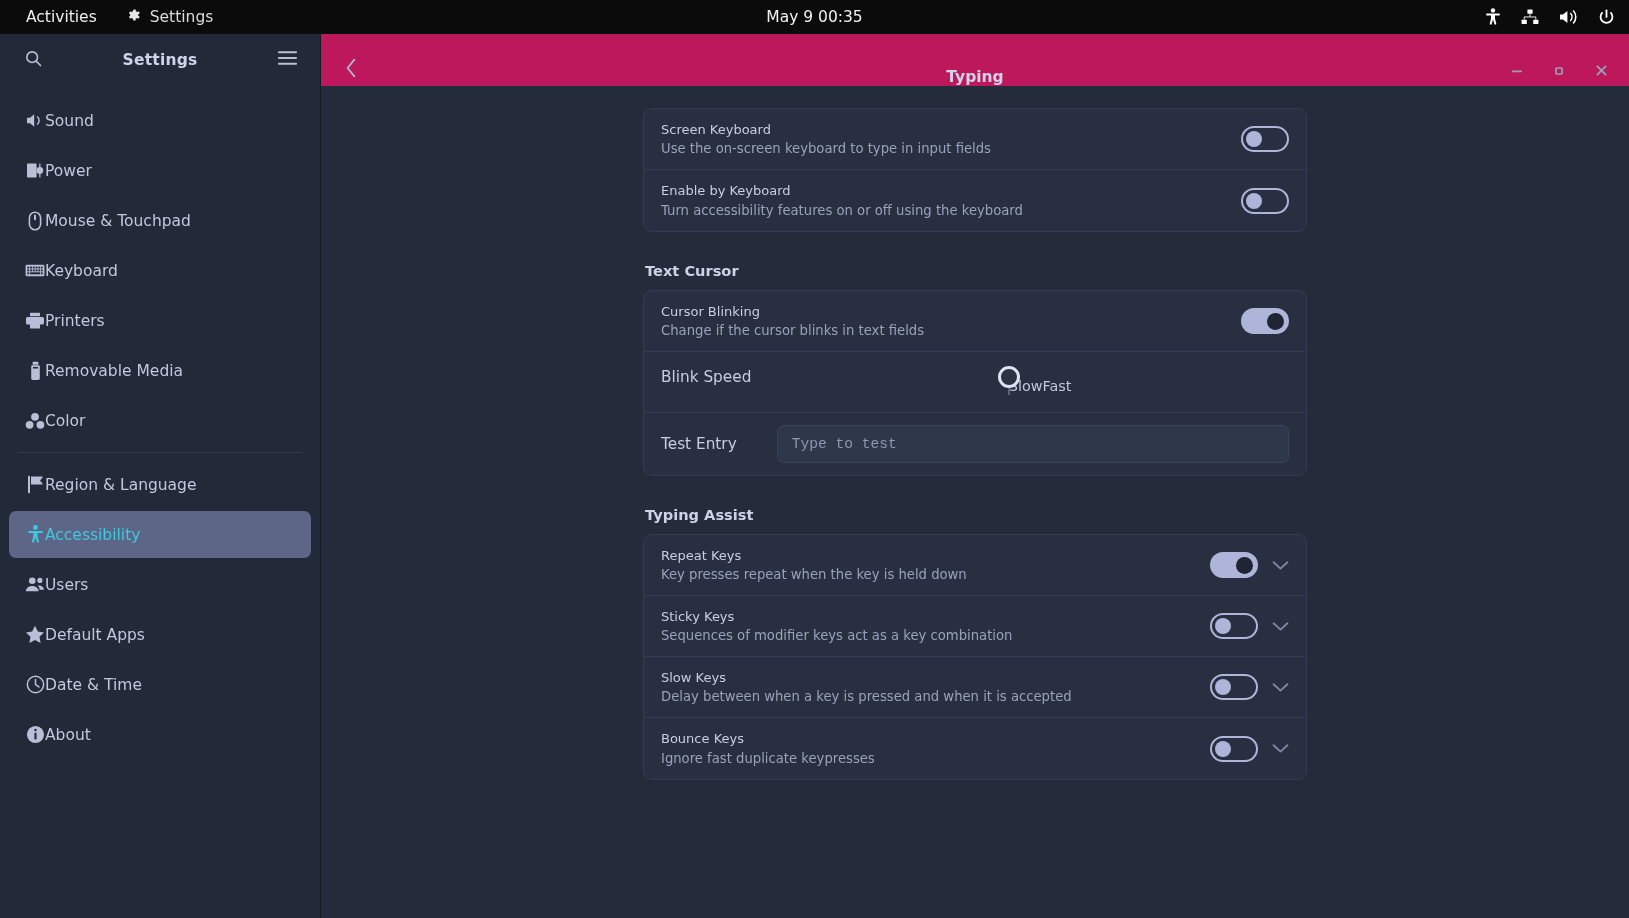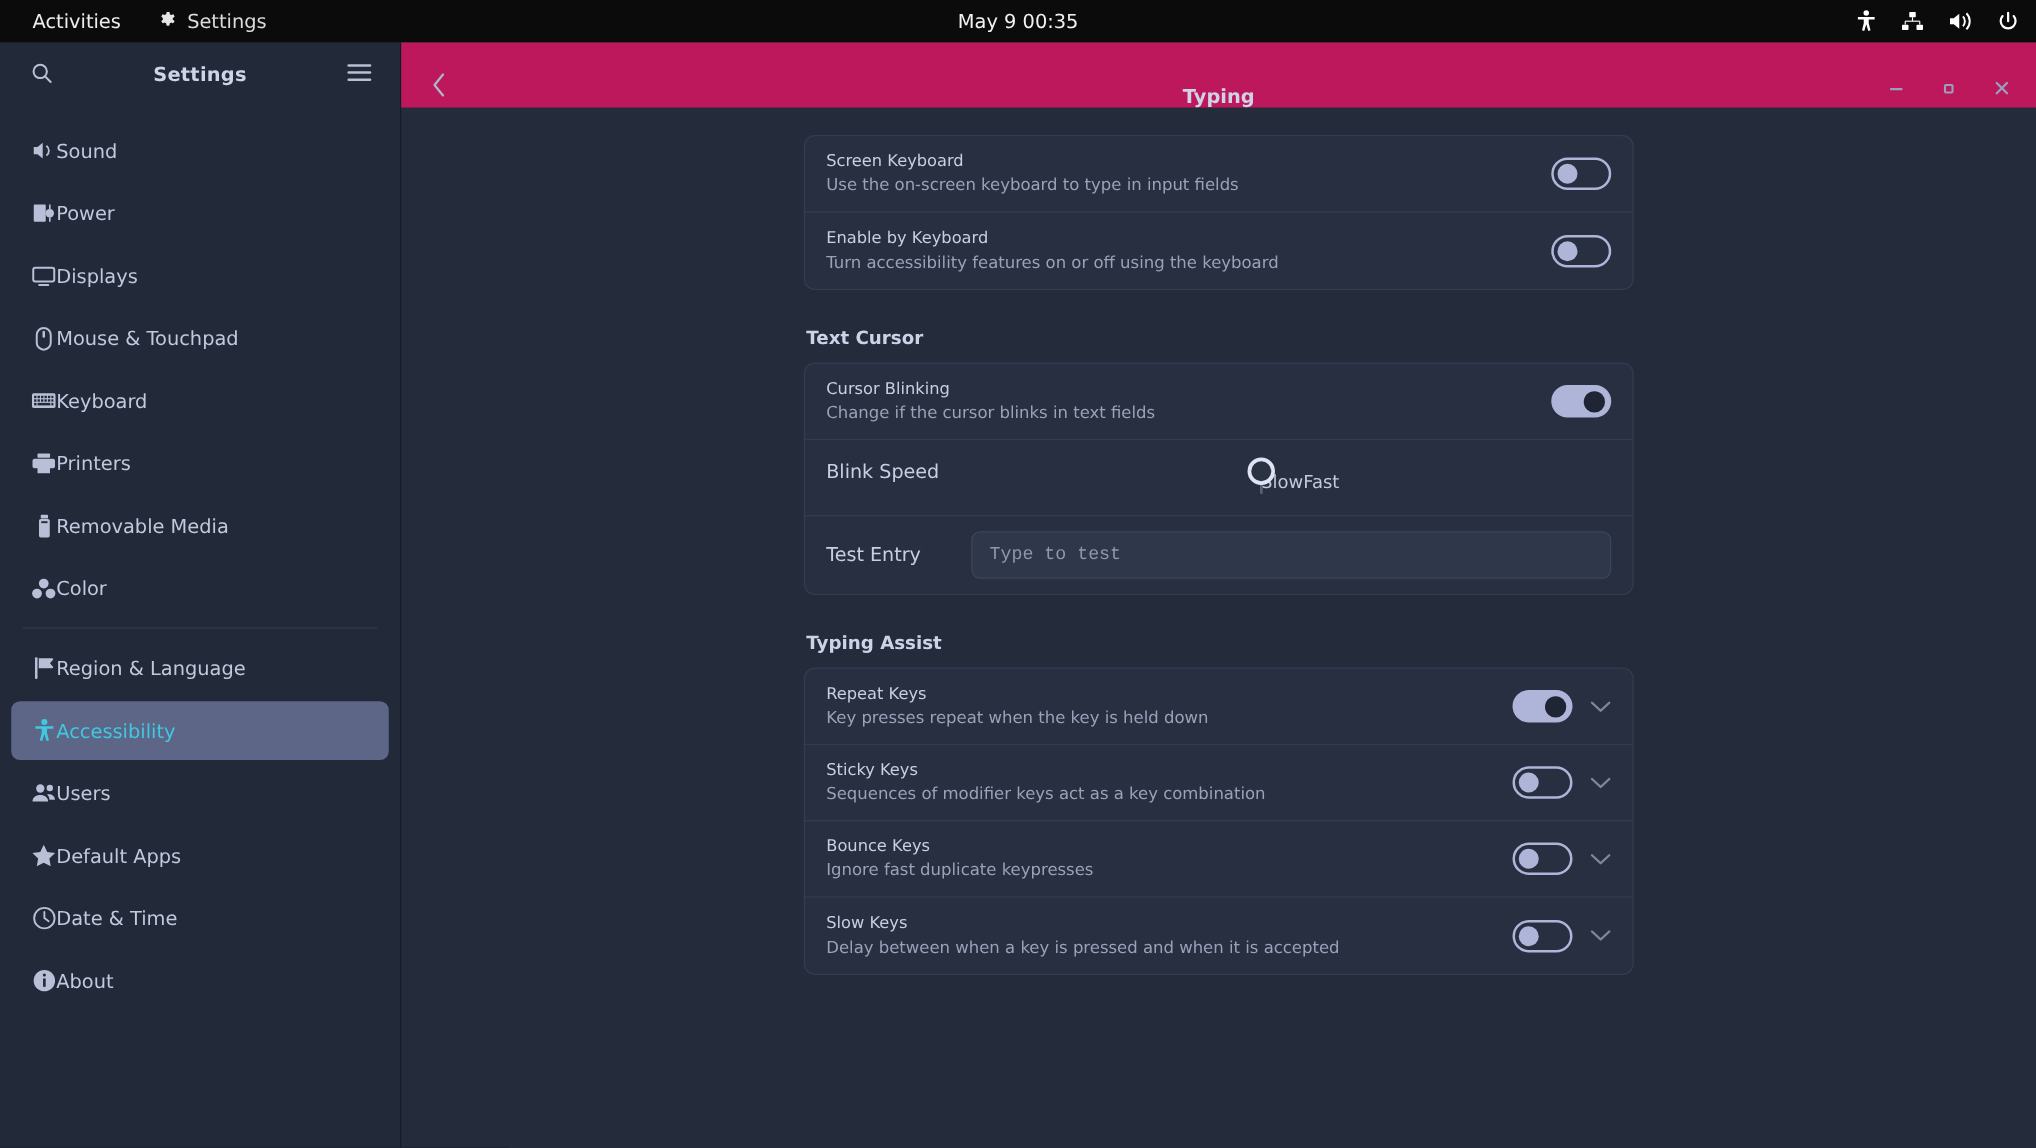--- a/index.html
+++ b/index.html
@@ -313,29 +313,20 @@
           <svg width="18" height="19" viewBox="0 0 18 19" fill="currentColor">
             <path d="M2 2.6h7.6c.6 0 1 .4 1 1v11.8c0 .6-.4 1-1 1H2c-.6 0-1-.4-1-1V3.6c0-.6.4-1 1-1z"></path>
             <circle cx="13.8" cy="9.5" r="3.4"></circle>
             <rect x="13.2" y="2.6" width="1.3" height="3.6"></rect>
             <rect x="13.2" y="12.8" width="1.3" height="3.6"></rect>
           </svg>
         </span>
         <span class="nav-label">Power</span>
       </div>
 
-      <div class="nav-item">
-        <span class="nav-icon">
-          <svg width="20" height="18" viewBox="0 0 20 18" fill="none" stroke="currentColor" stroke-width="1.6">
-            <rect x="1.6" y="2.2" width="16.8" height="11" rx="1.6"></rect>
-            <path d="M6.4 16h7.2" stroke-linecap="round"></path>
-          </svg>
-        </span>
-        <span class="nav-label">Displays</span>
-      </div>
 
       <div class="nav-item">
         <span class="nav-icon">
           <svg width="14" height="20" viewBox="0 0 14 20" fill="none" stroke="currentColor" stroke-width="1.6">
             <rect x="1.4" y="1.3" width="11.2" height="17.4" rx="5.6"></rect>
             <path d="M7 4.6v3.6" stroke-linecap="round" stroke-width="2"></path>
           </svg>
         </span>
         <span class="nav-label">Mouse &amp; Touchpad</span>
       </div>
@@ -588,37 +579,37 @@
             </div>
             <div class="chev">
               <svg width="17" height="11" viewBox="0 0 17 11" fill="none" stroke="currentColor" stroke-width="1.9" stroke-linecap="round" stroke-linejoin="round">
                 <path d="M1.6 2.2L8.5 8.6l6.9-6.4"></path>
               </svg>
             </div>
           </div>
 
           <div class="row">
             <div class="row-texts">
-              <div class="row-title">Bounce Keys</div>
-              <div class="row-sub">Ignore fast duplicate keypresses</div>
+              <div class="row-title">Slow Keys</div>
+              <div class="row-sub">Delay between when a key is pressed and when it is accepted</div>
             </div>
             <div class="toggle">
               <div class="knob"></div>
             </div>
             <div class="chev">
               <svg width="17" height="11" viewBox="0 0 17 11" fill="none" stroke="currentColor" stroke-width="1.9" stroke-linecap="round" stroke-linejoin="round">
                 <path d="M1.6 2.2L8.5 8.6l6.9-6.4"></path>
               </svg>
             </div>
           </div>
 
           <div class="row">
             <div class="row-texts">
-              <div class="row-title">Slow Keys</div>
-              <div class="row-sub">Delay between when a key is pressed and when it is accepted</div>
+              <div class="row-title">Bounce Keys</div>
+              <div class="row-sub">Ignore fast duplicate keypresses</div>
             </div>
             <div class="toggle">
               <div class="knob"></div>
             </div>
             <div class="chev">
               <svg width="17" height="11" viewBox="0 0 17 11" fill="none" stroke="currentColor" stroke-width="1.9" stroke-linecap="round" stroke-linejoin="round">
                 <path d="M1.6 2.2L8.5 8.6l6.9-6.4"></path>
               </svg>
             </div>
           </div>

